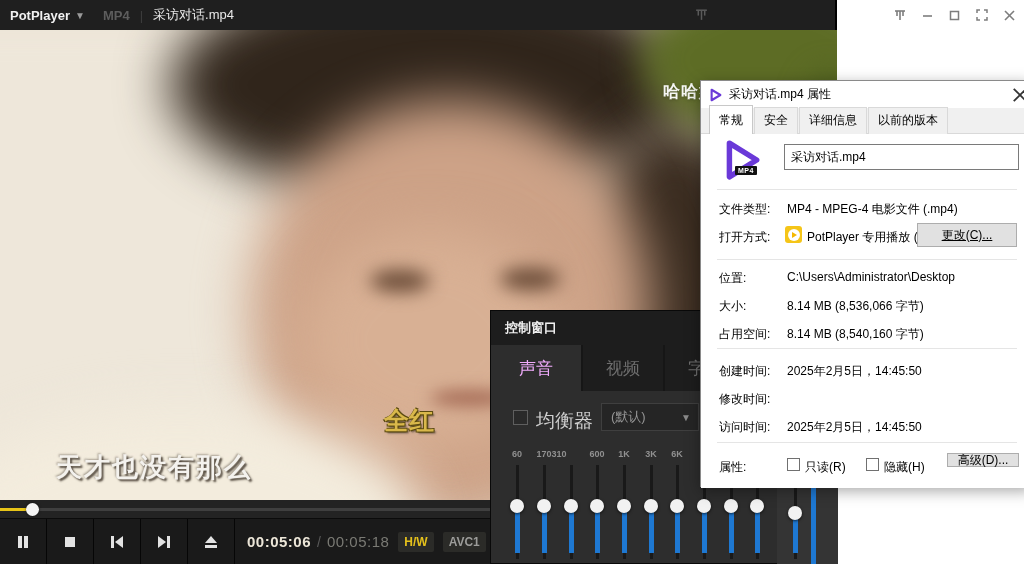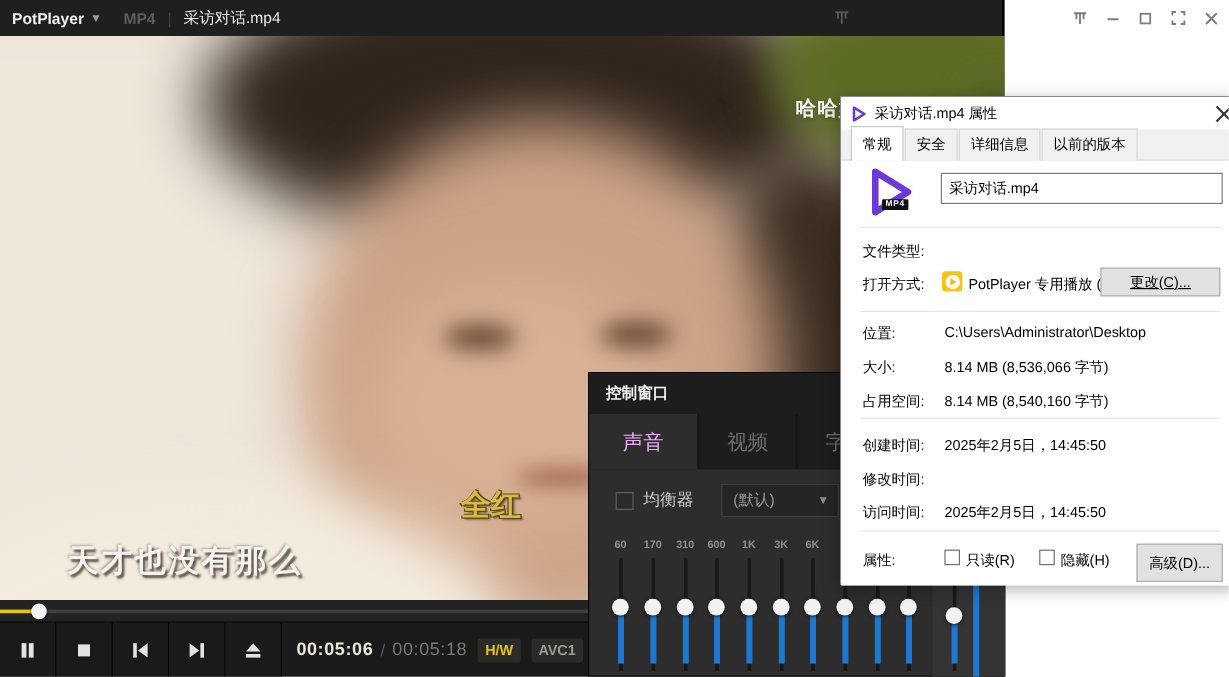--- a/index.html
+++ b/index.html
@@ -65,21 +65,21 @@
   .cw-title{position:absolute;left:0;top:0;width:100%;height:34px;background:#1d1d1d;color:#f0f0f0;font-size:13px;font-weight:bold;
             display:flex;align-items:center;padding-left:14px;}
   .cw-tabs{position:absolute;left:0;top:34px;width:100%;height:46px;background:#161616;display:flex;}
   .cw-tab{display:flex;align-items:center;justify-content:center;font-size:17px;color:#6e6e6e;background:#1d1d1d;margin-right:2px;cursor:pointer;}
   .cw-tab.active{background:#2d2d2d;color:#f0abfc;}
   .cw-tab.t1{width:90px;}
   .cw-tab.t2{width:80px;}
   .cw-tab.t3{width:80px;}
   .eq-row{position:absolute;left:0;top:95px;width:100%;height:30px;}
   .eq-check{position:absolute;left:22px;top:4px;width:15px;height:15px;background:#2a2a2a;border:1px solid #5f5f5f;cursor:pointer;}
-  .eq-label{position:absolute;left:45px;top:2px;font-size:14px;color:#cfcfcf;}
+  .eq-label{position:absolute;left:45px;top:2px;font-size:19px;color:#cfcfcf;}
   .eq-preset{position:absolute;left:110px;top:-3px;width:98px;height:28px;background:#252525;border:1px solid #3f3f3f;color:#969696;
              font-size:13px;display:flex;align-items:center;padding-left:9px;cursor:pointer;}
   .eq-preset .chev{position:absolute;right:7px;color:#8a8a8a;font-size:10px;}
   .bands{position:absolute;left:0;top:138px;width:100%;height:14px;}
   .band{position:absolute;top:0;width:28px;text-align:center;font-size:9px;font-weight:bold;color:#909090;}
   .sliders{position:absolute;left:0;top:152px;width:100%;height:102px;}
   .sl{position:absolute;top:0;width:28px;height:102px;}
   .sl .track{position:absolute;left:13px;top:2px;width:3px;height:94px;background:#191919;}
   .sl .fill{position:absolute;left:12px;top:46px;width:5px;height:44px;background:#1e78d2;}
   .sl .knob{position:absolute;left:7px;top:36px;width:14px;height:14px;border-radius:50%;background:#f2f2f2;box-shadow:0 1px 3px rgba(0,0,0,.7);cursor:pointer;}
@@ -100,21 +100,21 @@
   .dtab.active{background:#fff;padding-top:6px;border-color:#c8c8c8;z-index:2;}
   .dlg-body{position:absolute;left:0;top:53px;width:100%;height:354px;background:#fff;}
   .frow{position:absolute;left:18px;font-size:12px;color:#000;}
   .fval{position:absolute;left:86px;font-size:12px;color:#000;white-space:nowrap;overflow:hidden;}
   .hr{position:absolute;left:16px;width:300px;height:1px;background:#e5e5e5;}
   .fname{position:absolute;left:83px;top:10px;width:235px;height:26px;border:1px solid #7a7a7a;font-size:12px;padding:5px 6px;color:#000;background:#fff;}
   .bigicon{position:absolute;left:18px;top:5px;width:46px;height:42px;}
   .mp4badge{position:absolute;left:34px;top:32px;background:#111;color:#fff;font-size:7px;font-weight:bold;padding:1px 3px;border-radius:1px;letter-spacing:.5px;}
   .btn{position:absolute;background:#e1e1e1;border:1px solid #adadad;font-size:12px;color:#000;display:flex;align-items:center;justify-content:center;cursor:pointer;}
   .btn-change{left:216px;top:89px;width:100px;height:24px;text-decoration:underline;}
-  .btn-adv{left:246px;top:319px;width:72px;height:32px;}
+  .btn-adv{left:246px;top:319px;width:72px;height:14px;}
   .chk{position:absolute;width:13px;height:13px;border:1px solid #707070;background:#fff;cursor:pointer;}
   .chklabel{position:absolute;font-size:12px;color:#000;}
   .ppicon{position:absolute;left:84px;top:92px;width:17px;height:17px;background:#f5c518;border-radius:3px;}
   .ppicon .c{position:absolute;left:2.5px;top:2.5px;width:12px;height:12px;background:#fff;border-radius:50%;}
   .ppicon .t{position:absolute;left:7px;top:6px;width:0;height:0;border-left:5px solid #f5b800;border-top:3px solid transparent;border-bottom:3px solid transparent;}
   .openwith-val{position:absolute;left:106px;top:95px;font-size:12px;color:#000;white-space:nowrap;max-width:112px;overflow:hidden;}
 </style>
 </head>
 <body>
 
@@ -253,21 +253,21 @@
       <div class="eq-label">均衡器</div>
       <div class="eq-preset">
         <span>(默认)</span>
         <span class="chev">▼</span>
       </div>
     </div>
 
     <div class="bands">
       <span class="band" style="left:12px">60</span>
       <span class="band" style="left:39px">170</span>
-      <span class="band" style="left:66px">310</span>
+      <span class="band" style="left:54px">310</span>
       <span class="band" style="left:92px">600</span>
       <span class="band" style="left:119px">1K</span>
       <span class="band" style="left:146px">3K</span>
       <span class="band" style="left:172px">6K</span>
     </div>
 
     <div class="sliders">
       <div class="sl" style="left:12px">
           <div class="track"></div>
           <div class="fill"></div>
@@ -353,20 +353,21 @@
     <div class="dlg-body">
       <svg class="bigicon" viewBox="0 0 20 20">
           <path d="M4 2 L17 10 L4 18 Z" fill="none" stroke="#6a39d8" stroke-width="2.6" stroke-linejoin="round"></path>
         </svg>
       <div class="mp4badge">MP4</div>
       <input class="fname" value="采访对话.mp4" style="">
 
       <div class="hr" style="top:55px"></div>
 
       <div class="frow" style="top:67px">文件类型:</div>
+      <div class="fval" style="top:67px">MP4 - MPEG-4 电影文件 (.mp4)</div>
 
       <div class="frow" style="top:95px">打开方式:</div>
       <div class="ppicon">
           <div class="c"></div>
           <div class="t"></div>
         </div>
       <div class="openwith-val">PotPlayer 专用播放  (64</div>
       <div class="btn btn-change">更改(C)...</div>
 
       <div class="hr" style="top:125px"></div>

